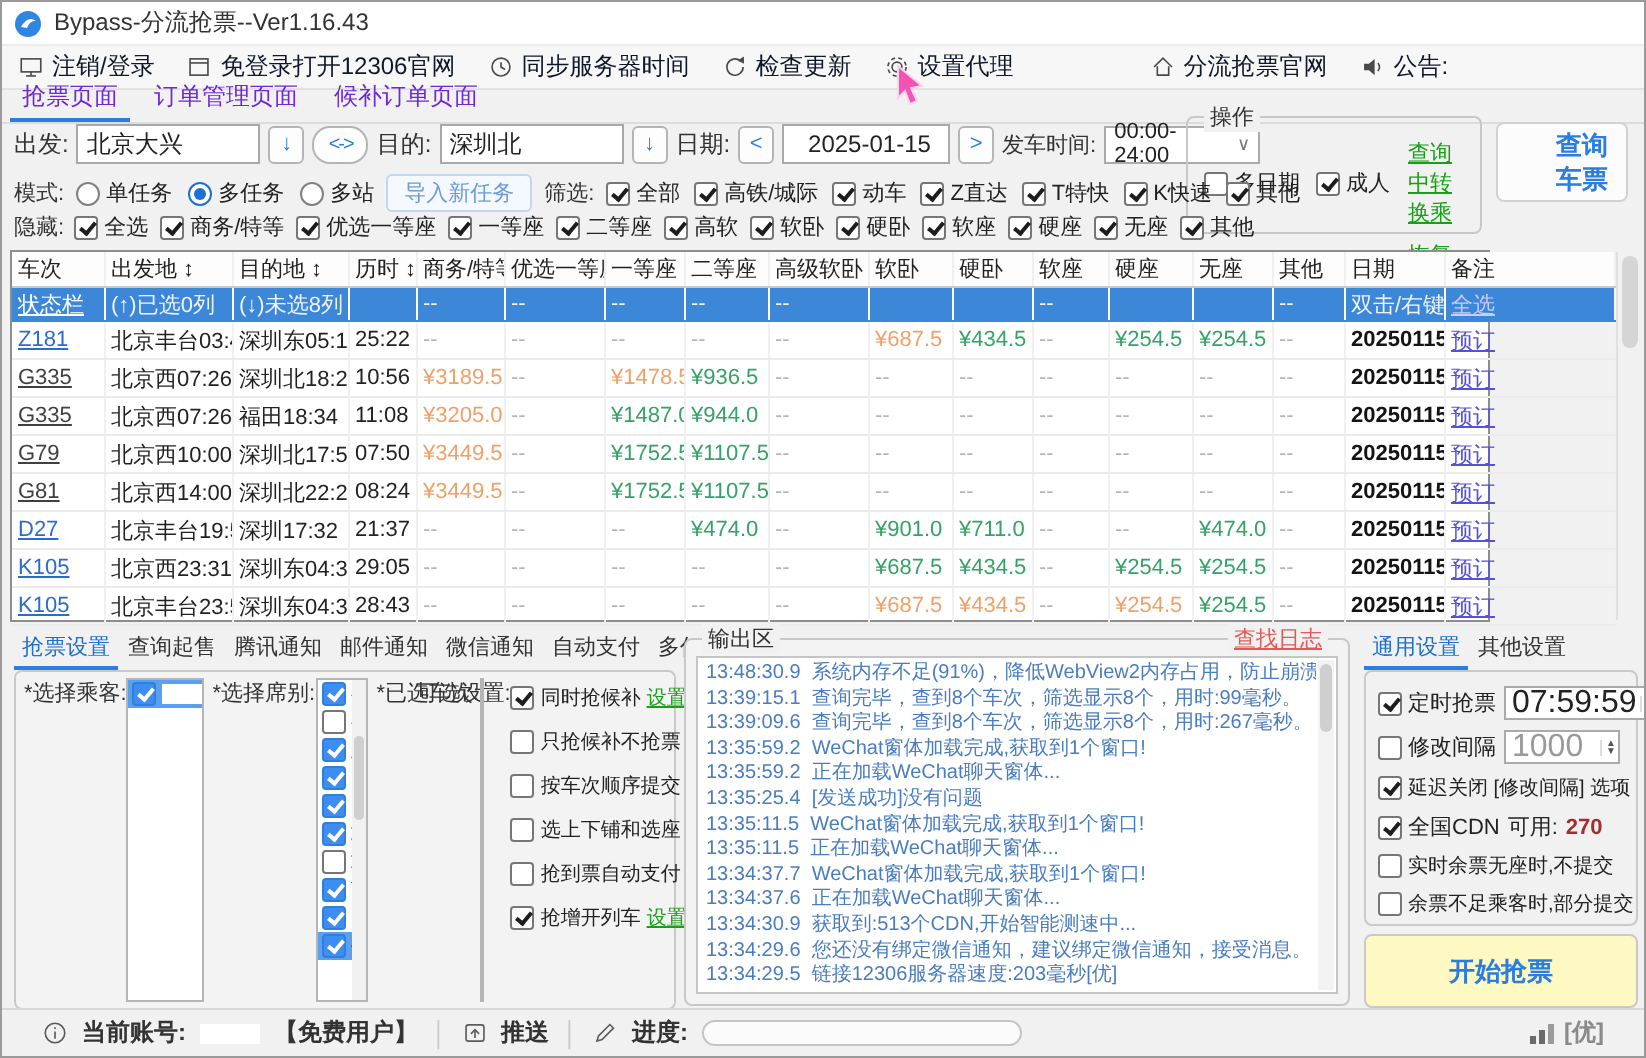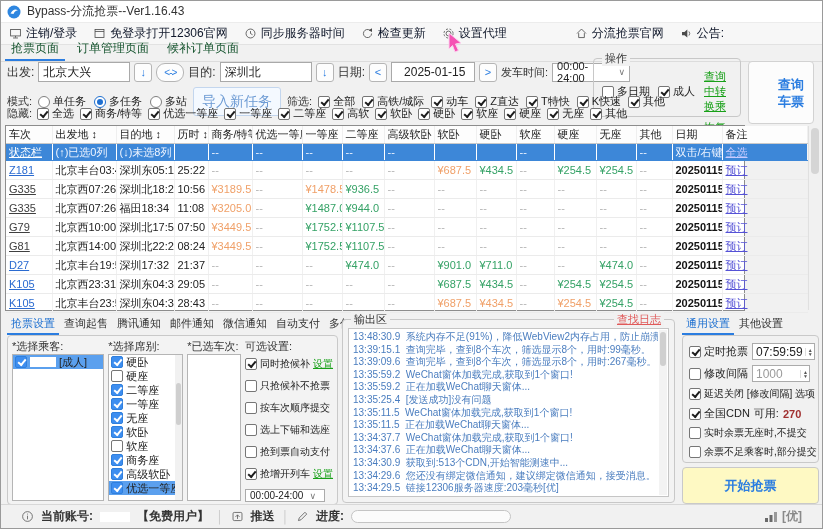--- a/index.html
+++ b/index.html
@@ -9,21 +9,21 @@
   svg{display:block;}
   a{cursor:pointer;}
 
   
   .titlebar{height:22px;background:#fff;display:flex;align-items:center;gap:6px;padding:0 6px;border-bottom:1px solid #ececec;}
   .titlebar .t{font-size:12px;color:#333;}
   .toolbar{height:22px;background:#f7f7f7;border-bottom:1px solid #e2e2e2;display:flex;align-items:center;padding:0 8px;gap:16px;}
   .tb-item{display:flex;align-items:center;gap:4px;color:#0f172a;}
   .tb-item.push-right{margin-left:52px;}
   .pagetabs{height:17px;display:flex;gap:6px;padding-left:4px;border-bottom:1px solid #dcdcdc;align-items:flex-end;}
-  .ptab{padding:0 6px 2px 6px;border-bottom:2px solid transparent;color:#14532d;}
+  .ptab{padding:0 6px 2px 6px;border-bottom:2px solid transparent;color:#6d28d9;}
   .ptab.on{border-bottom-color:#2b7de0;}
 
   
   .qrow{position:absolute;left:6px;display:flex;align-items:center;}
   .row1{top:61px;gap:4px;}
   .row2{top:86px;gap:6px;font-size:11px;}
   .row3{top:105px;gap:5px;font-size:11px;}
   .lab{color:#333;flex:none;}
   .tbox{height:20px;border:1px solid #a9a9a9;background:#fff;padding:0 4px;font:12px "Liberation Sans","DejaVu Sans",sans-serif;color:#222;}
   .sqbtn{width:18px;height:19px;border:1px solid #b5b5b5;border-radius:3px;background:#fdfdfd;color:#2b7de0;
@@ -35,28 +35,28 @@
   .cb{width:12px;height:12px;border:1px solid #767676;background:#fff;display:inline-block;position:relative;flex:none;border-radius:2px;}
   .cb.on::after{content:"";position:absolute;left:2px;top:2px;width:6px;height:3px;
        border-left:2px solid #1d1d1d;border-bottom:2px solid #1d1d1d;transform:rotate(-50deg);}
   .cb.blue{border-radius:2px;}
   .cb.blue.on{background:#3d8ef0;border-color:#2f7fdd;}
   .cb.blue.on::after{border-color:#fff;}
   .rd{width:12px;height:12px;border:1px solid #808080;border-radius:50%;background:#fff;display:inline-block;position:relative;flex:none;}
   .rd.on{border-color:#1f6fd0;}
   .rd.on::after{content:"";position:absolute;inset:2px;background:#1f6fd0;border-radius:50%;}
   .citem{display:flex;align-items:center;gap:3px;}
-  .impbtn{height:29px;border:1px solid #c3d6ee;border-radius:3px;background:#f4f9ff;color:#6d9bd4;
-          padding:0 8px;display:flex;align-items:center;font-size:14px;}
+  .impbtn{height:19px;border:1px solid #c3d6ee;border-radius:3px;background:#f4f9ff;color:#6d9bd4;
+          padding:0 8px;display:flex;align-items:center;font-size:11px;}
   .grp{position:absolute;border:1px solid #c8c8c8;border-radius:4px;}
   .grp-label{position:absolute;top:-8px;left:8px;background:#f1f1f1;padding:0 3px;font-size:11px;color:#333;}
   .opbox{left:592px;top:57px;width:148px;height:59px;}
   .opgrid{display:grid;grid-template-columns:56px 46px auto;row-gap:6px;padding:10px 6px 0 8px;font-size:11px;align-items:center;}
   .glink{color:#18a018;text-decoration:underline;font-size:11px;}
-  .qbtn{position:absolute;left:747px;top:60px;width:66px;height:63px;border:1px solid #d2d2d2;border-radius:4px;
+  .qbtn{position:absolute;left:747px;top:60px;width:66px;height:40px;border:1px solid #d2d2d2;border-radius:4px;
         background:#fcfcfc;display:flex;align-items:center;justify-content:center;padding-left:20px;}
   .qbtn span{width:28px;color:#2b7de0;font-weight:bold;font-size:13px;line-height:17px;word-break:break-all;text-align:center;}
 
   
   .trainbox{position:absolute;left:4px;top:124px;width:740px;height:186px;border:1px solid #8d8d8d;background:#fff;display:flex;}
   table.tt{border-collapse:collapse;table-layout:fixed;width:801px;font-size:11px;}
   .tt th{font-weight:normal;text-align:left;padding:1px 3px;height:16px;color:#222;background:#fdfdfd;
          border-bottom:1px solid #c9c9c9;border-right:1px solid #efefef;overflow:hidden;white-space:nowrap;}
   .tt td{padding:0 3px;height:19px;border-bottom:1px solid #ebebeb;border-right:1px solid #f0f0f0;
          overflow:hidden;white-space:nowrap;}
@@ -74,21 +74,21 @@
   .vscroll{width:12px;background:#f4f4f4;border-left:1px solid #e0e0e0;position:relative;}
   .vthumb{position:absolute;top:2px;left:2px;width:8px;height:46px;background:#d5d5d5;border-radius:4px;}
 
   
   .lpanel{position:absolute;left:6px;top:316px;width:331px;height:188px;}
   .stabs{display:flex;gap:1px;height:18px;font-size:11px;align-items:flex-end;}
   .stab{padding:0 4px 2px 4px;border-bottom:2px solid transparent;color:#333;white-space:nowrap;}
   .stab.on{border-bottom-color:#2b7de0;color:#1d6fd0;}
   .lbox{position:absolute;left:0;top:18px;right:0;bottom:0;border:1px solid #c9c9c9;border-radius:4px;background:#f3f3f3;
         display:flex;gap:4px;padding:3px 4px;}
-  .col{display:flex;flex-direction:column;}
+  .col{display:flex;flex-direction:row;}
   .coltitle{font-size:11px;color:#333;height:15px;flex:none;}
   .listbox{background:#fff;border:1px solid #b5b5b5;flex:1;position:relative;overflow:hidden;}
   .lbi{display:flex;align-items:center;gap:3px;height:14px;padding-left:2px;font-size:11px;white-space:nowrap;}
   .lbi.sel{background:#5ba0ee;}
   .redact{width:26px;height:10px;background:#fff;flex:none;}
   .sbtrack{position:absolute;right:0;top:0;bottom:0;width:7px;background:#f1f1f1;}
   .sbthumb{position:absolute;right:1px;top:28px;width:5px;height:42px;background:#cfcfcf;border-radius:3px;}
   .optcol .opt{display:flex;align-items:center;gap:3px;font-size:10px;height:13px;margin-bottom:9px;white-space:nowrap;}
   .optcol .glink{font-size:10px;}
 
@@ -100,21 +100,21 @@
   .logline{font-size:10px;line-height:12.6px;color:#4a7dbf;white-space:nowrap;overflow:hidden;}
   .logscroll{position:absolute;right:1px;top:1px;bottom:1px;width:8px;background:#f3f3f3;}
   .logthumb{position:absolute;top:2px;left:1px;width:6px;height:34px;background:#cfcfcf;border-radius:3px;}
 
   
   .rpanel{position:absolute;left:681px;top:316px;width:137px;height:188px;}
   .genbox{position:absolute;left:0;top:18px;width:137px;height:128px;border:1px solid #c9c9c9;border-radius:4px;
           padding:7px 5px 0 6px;display:flex;flex-direction:column;gap:5px;font-size:11px;}
   .genrow{display:flex;align-items:center;gap:4px;white-space:nowrap;}
   .spin{display:inline-flex;align-items:center;border:1px solid #ababab;background:#fff;height:17px;padding:0 1px 0 3px;}
-  .spin .val{font-size:12px;min-width:42px;}
+  .spin .val{font-size:16px;min-width:42px;}
   .spin .arr{display:flex;flex-direction:column;font-size:5px;color:#555;line-height:4px;margin-left:2px;border-left:1px solid #ddd;padding-left:2px;}
   .spin.dis .val{color:#9a9a9a;}
   .small{font-size:10px;}
   .cdnval{font-weight:bold;color:#a03030;}
   .startbox{position:absolute;left:0;top:150px;width:137px;height:37px;border:1px solid #c9c9c9;border-radius:4px;
             background:#fef9c3;display:flex;align-items:center;justify-content:center;}
   .startbtn{color:#2b7de0;font-weight:bold;font-size:13px;}
 
   
   .statusbar{position:absolute;left:0;right:0;bottom:0;height:24px;background:#f1f1f1;border-top:1px solid #d8d8d8;

